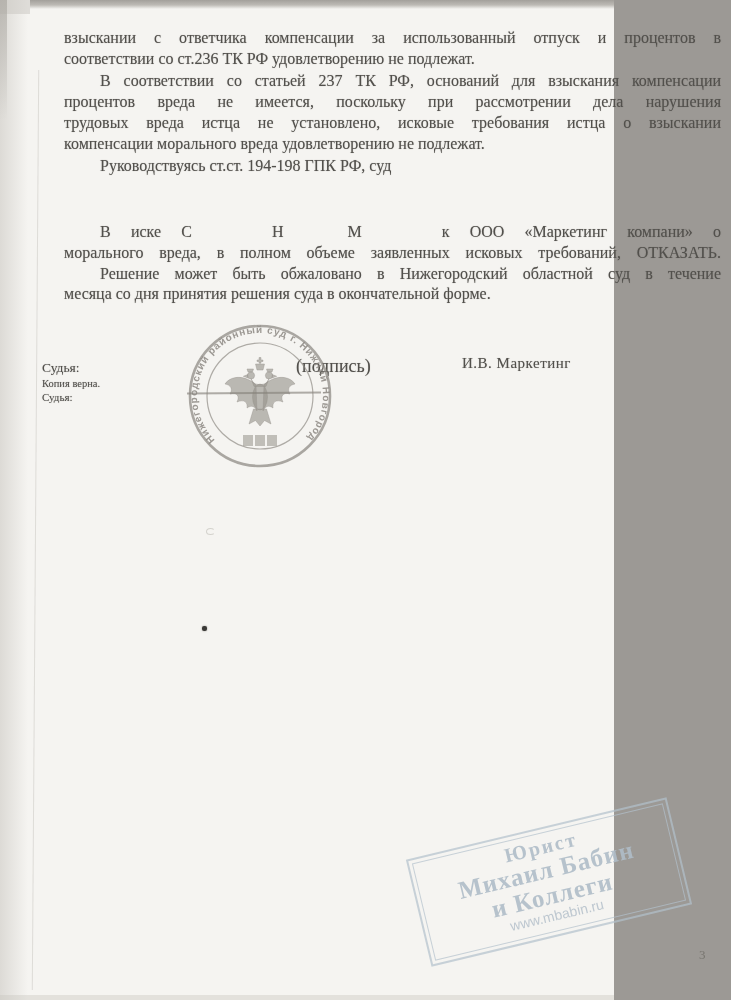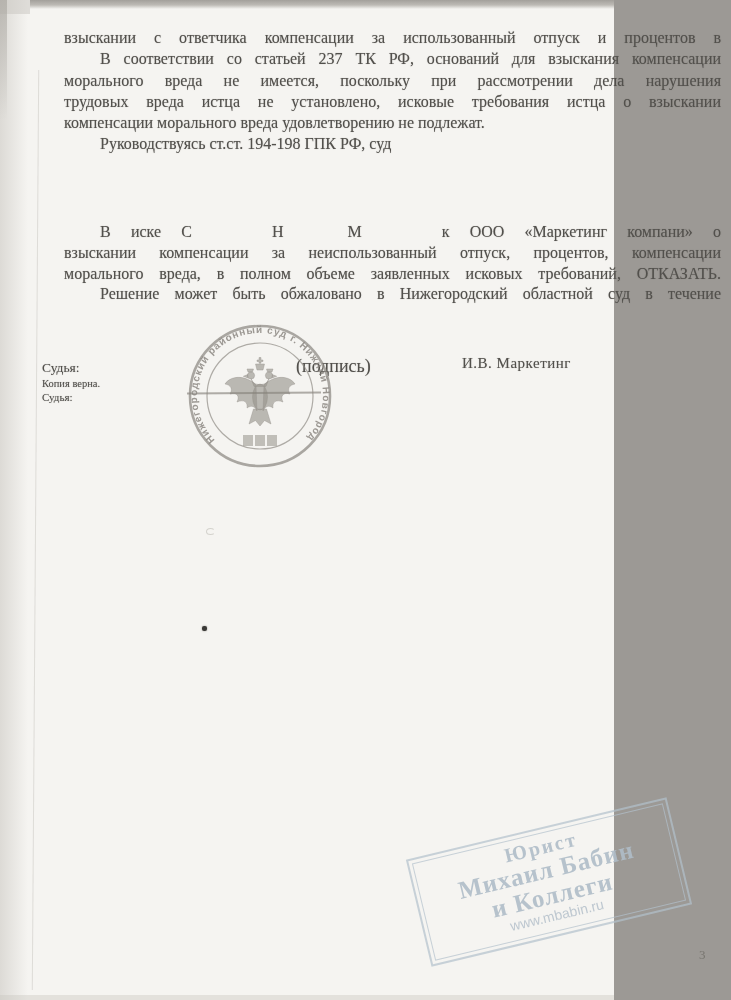--- a/index.html
+++ b/index.html
@@ -78,33 +78,34 @@
 
   <div class="scan-top-band"></div>
   <div class="scan-top-corner"></div>
   <div class="scan-left-shade"></div>
   <div class="scan-left-sliver"></div>
   <div class="page-edge-line"></div>
   <div class="scan-bottom-shade"></div>
 
   <div class="para para1">
     <div class="doc-line just">взыскании с ответчика компенсации за использованный отпуск и процентов в</div>
+    <div class="doc-line">соответствии со ст.236 ТК РФ удовлетворению не подлежат.</div>
     <div class="doc-line just ind">В соответствии со статьей 237 ТК РФ, оснований для взыскания компенсации</div>
-    <div class="doc-line just">морального вреда не имеется, поскольку при рассмотрении дела нарушения</div>
+    <div class="doc-line just">процентов вреда не имеется, поскольку при рассмотрении дела нарушения</div>
     <div class="doc-line just">трудовых вреда истца не установлено, исковые требования истца о взыскании</div>
     <div class="doc-line">компенсации морального вреда удовлетворению не подлежат.</div>
     <div class="doc-line ind">Руководствуясь ст.ст. 194-198 ГПК РФ, суд</div>
   </div>
 
 
   <div class="para para2">
     <div class="doc-line just ind">В иске С     Н    М     к ООО «Маркетинг компани» о</div>
-    <div class="doc-line just">взыскании компенсации за неиспользованный отпуск, процентов, компенсации</div>
     <div class="doc-line just">морального вреда, в полном объеме заявленных исковых требований, ОТКАЗАТЬ.</div>
     <div class="doc-line just ind">Решение может быть обжаловано в Нижегородский областной суд в течение</div>
+    <div class="doc-line">месяца со дня принятия решения суда в окончательной форме.</div>
   </div>
 
   <div class="sig sig-judge1">Судья:</div>
   <div class="sig sig-copy">Копия верна.</div>
   <div class="sig sig-judge2">Судья:</div>
   <div class="sig sig-note">(подпись)</div>
   <div class="sig sig-name">И.В. Маркетинг</div>
   <div class="sig-stroke"></div>
 
   <svg class="stamp" width="150" height="150" viewBox="-75 -75 150 150">

